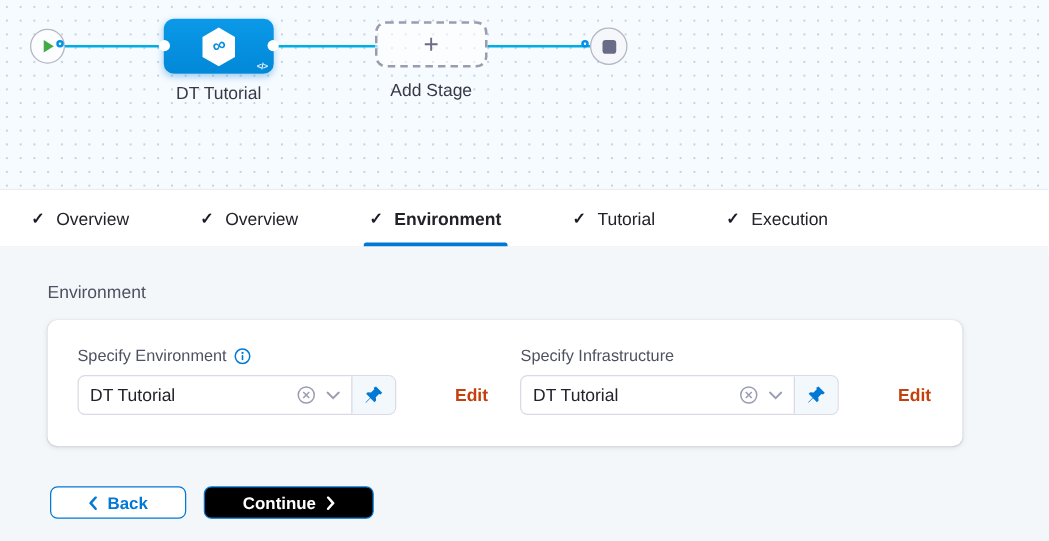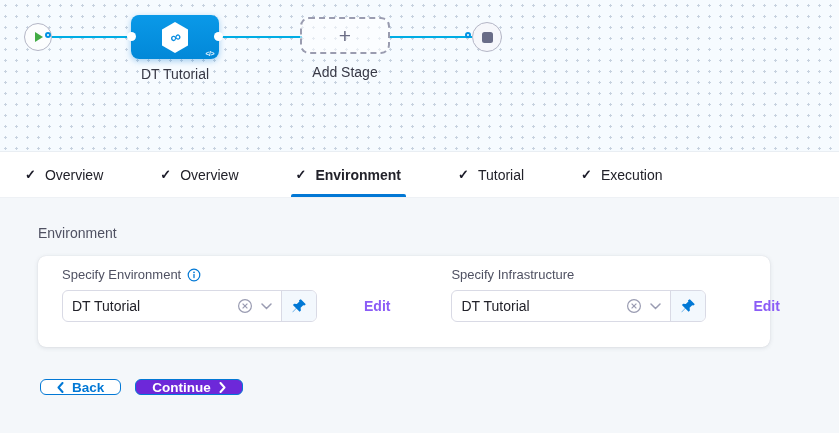--- a/index.html
+++ b/index.html
@@ -75,46 +75,46 @@
     content: ""; position: absolute; left: -5px; right: -5px; bottom: 0; height: 3px;
     background: #0278d5; border-radius: 2px 2px 0 0;
   }
 
   
   .content { height: 235px; background: #f4f7fa; padding: 27px 0 0 38px; }
   .section-heading { font-size: 14px; color: #4f5162; }
   .card {
     margin-top: 15px; width: 732px; background: #fff; border-radius: 8px;
     box-shadow: 0 0 1px rgba(40,41,61,.14), 0 1px 4px rgba(96,97,112,.16);
-    padding: 11px 24px 25px; display: flex; align-items: flex-start;
+    padding: 21px 24px 25px; display: flex; align-items: flex-start;
   }
   .field-label-row { display: flex; align-items: center; gap: 6px; font-size: 13px; color: #4f5162; margin-bottom: 8px; }
   .select-row { display: flex; align-items: center; }
   .combo {
     display: flex; align-items: stretch; height: 32px;
     border: 1px solid #d9dae5; border-radius: 6px; background: #fff; overflow: hidden;
   }
   .combo-main { display: flex; align-items: center; width: 218px; padding: 0 9px; gap: 8px; }
   .combo-input {
     border: 0; outline: 0; flex: 1; min-width: 0; background: transparent;
     font-family: inherit; font-size: 14px; color: #22222a;
   }
   .icon-btn { display: flex; align-items: center; justify-content: center; cursor: pointer; flex: none; }
   .pin-btn { width: 35px; border-left: 1px solid #d9dae5; background: #f3f8fd; display: flex; align-items: center; justify-content: center; cursor: pointer; }
-  .edit-link { font-size: 14px; font-weight: 600; color: #8b5cf6; margin-left: 47px; cursor: pointer; }
-  .field-group2 { margin-left: 61px; }
+  .edit-link { font-size: 14px; font-weight: 600; color: #c2410c; margin-left: 47px; cursor: pointer; }
+  .field-group2 { margin-left: 26px; }
 
   
   .footer { display: flex; gap: 14px; margin-top: 32px; margin-left: 2px; }
   .btn {
-    display: inline-flex; align-items: center; gap: 8px; height: 16px; padding: 0 16px;
+    display: inline-flex; align-items: center; gap: 8px; height: 26px; padding: 0 30px;
     border-radius: 6px; font-size: 13.5px; font-weight: 700; font-family: inherit; cursor: pointer;
   }
   .btn-back { background: #fff; border: 1.5px solid #0278d5; color: #0278d5; }
-  .btn-continue { background: #6d28d9; border: 1.5px solid #0278d5; color: #fff; }
+  .btn-continue { background: #000000; border: 1.5px solid #0278d5; color: #fff; }
 </style>
 </head>
 <body>
 
 <div class="app">
 
   <div class="canvas">
     <div class="line line1"></div>
     <div class="line line2"></div>
     <div class="line line3"></div>

